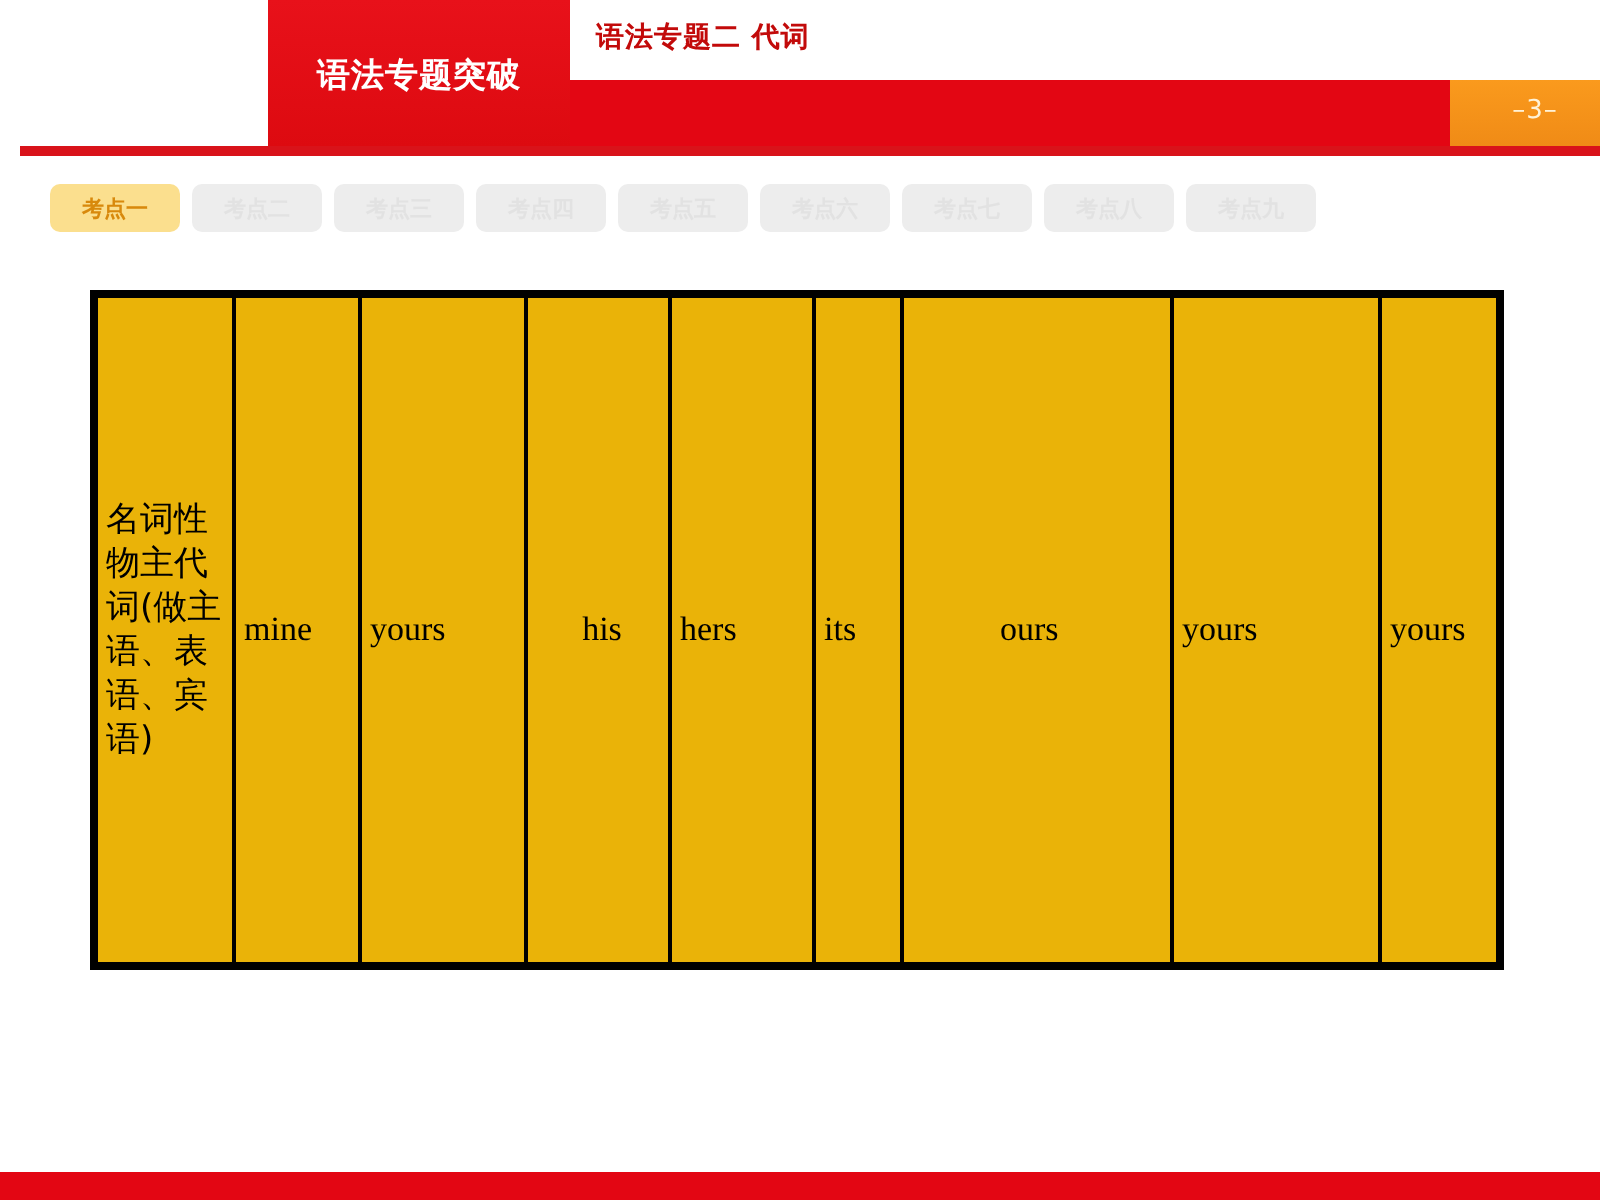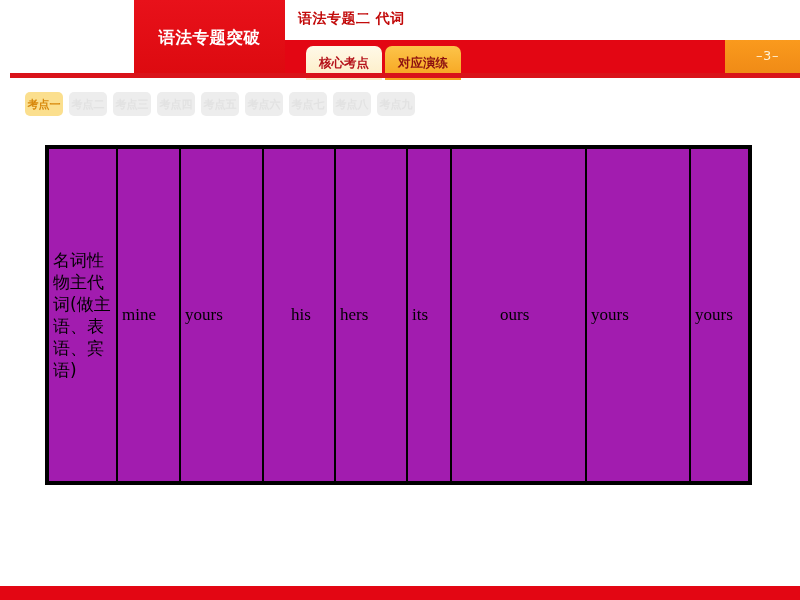--- a/index.html
+++ b/index.html
@@ -144,21 +144,21 @@
 
   
   #pill-nav {
     position: absolute;
     left: 25px;
     top: 92px;
     display: flex;
     gap: 6px;
   }
   .pill {
-    width: 38px;
+    width: 65px;
     height: 24px;
     border-radius: 5px;
     display: flex;
     align-items: center;
     justify-content: center;
     font-size: 11px;
     font-weight: bold;
     font-family: "DejaVu Sans", "Liberation Sans", sans-serif;
     white-space: nowrap;
     box-sizing: border-box;
@@ -175,21 +175,21 @@
   
   #pronoun-table {
     position: absolute;
     left: 45px;
     top: 145px;
     width: 707px;
     height: 340px;
     border: 4px solid #000000;
     box-sizing: border-box;
     display: flex;
-    background: #a21caf;
+    background: #eab308;
   }
   .cell {
     border-right: 2px solid #000000;
     box-sizing: border-box;
     display: flex;
     align-items: center;
     font-family: "Liberation Serif", "DejaVu Serif", serif;
     font-size: 17px;
     color: #000000;
     overflow: hidden;
@@ -239,28 +239,20 @@
 <div id="header">
 
   <div id="series-block">
     <div id="series-title">语法专题突破</div>
   </div>
 
   <div id="page-title">语法专题二  代词</div>
 
   <div id="tab-band"></div>
 
-  <div id="tabs">
-    <div class="tab active">
-      <span>核心考点</span>
-    </div>
-    <div class="tab inactive">
-      <span>对应演练</span>
-    </div>
-  </div>
 
   <div id="page-number-block">
     <div id="page-number">–3–</div>
   </div>
 
   <div id="header-rule"></div>
 </div>
 
 <div id="pill-nav">
   <div class="pill active">

